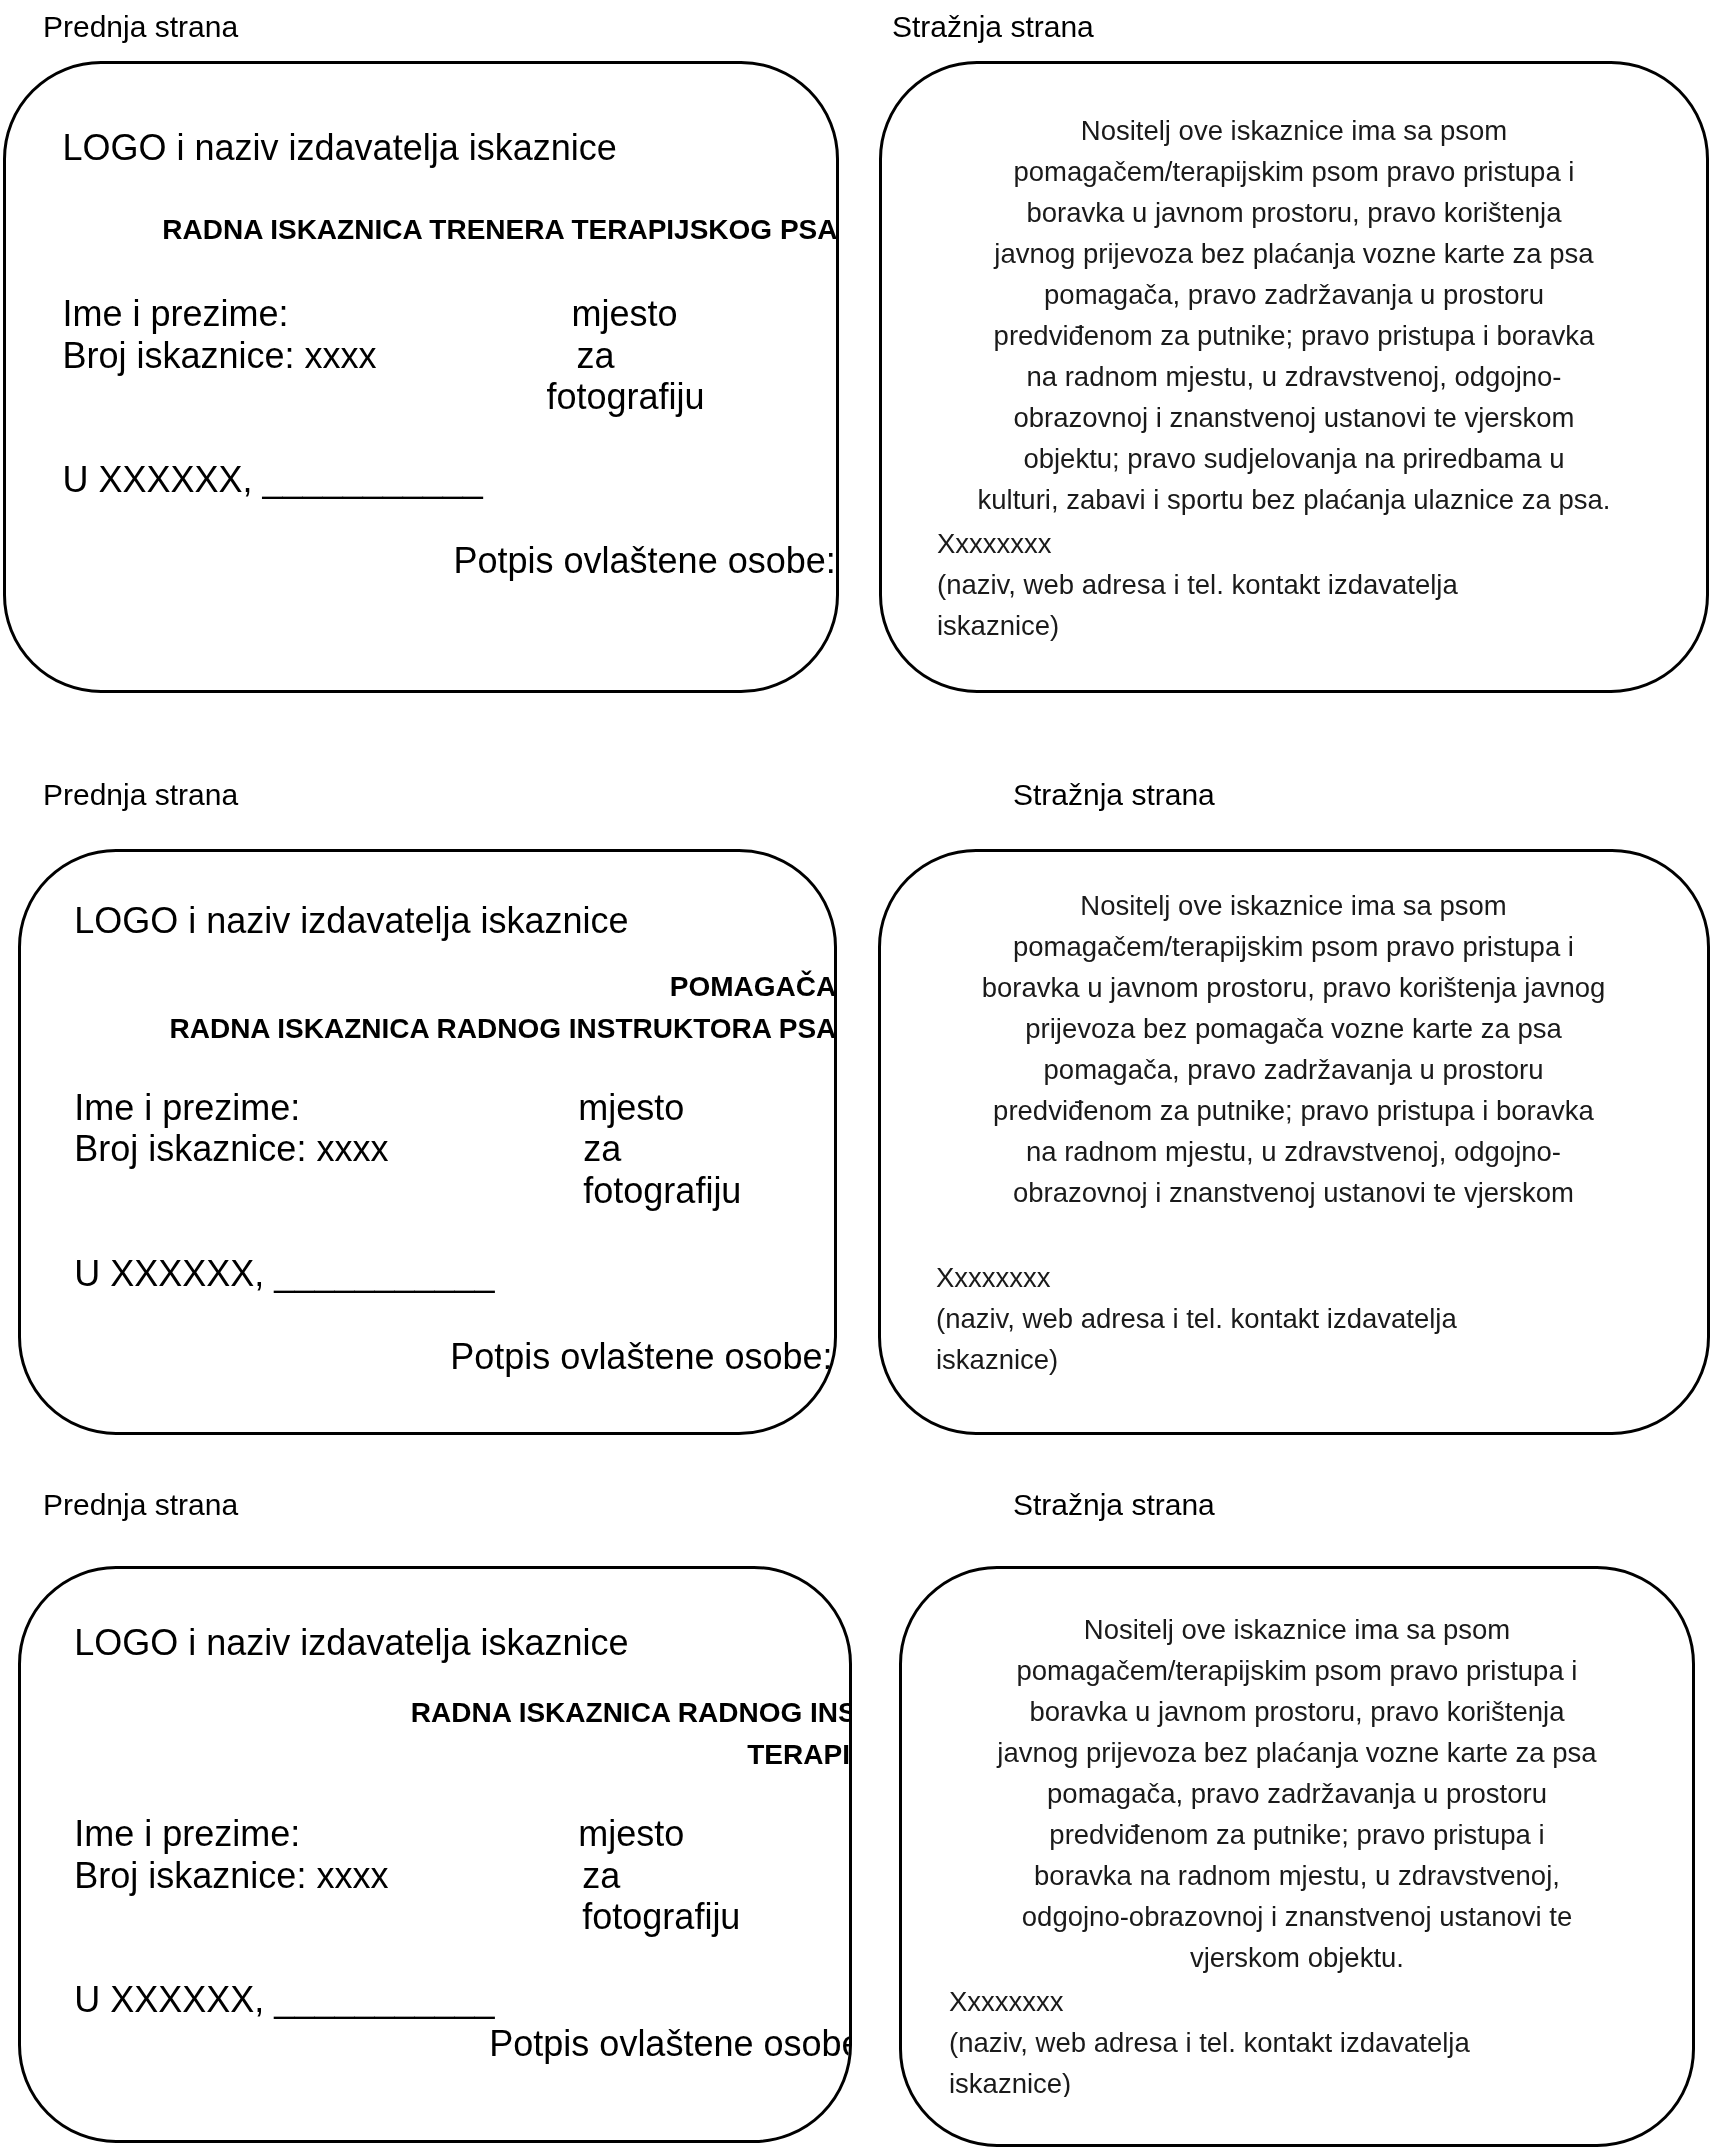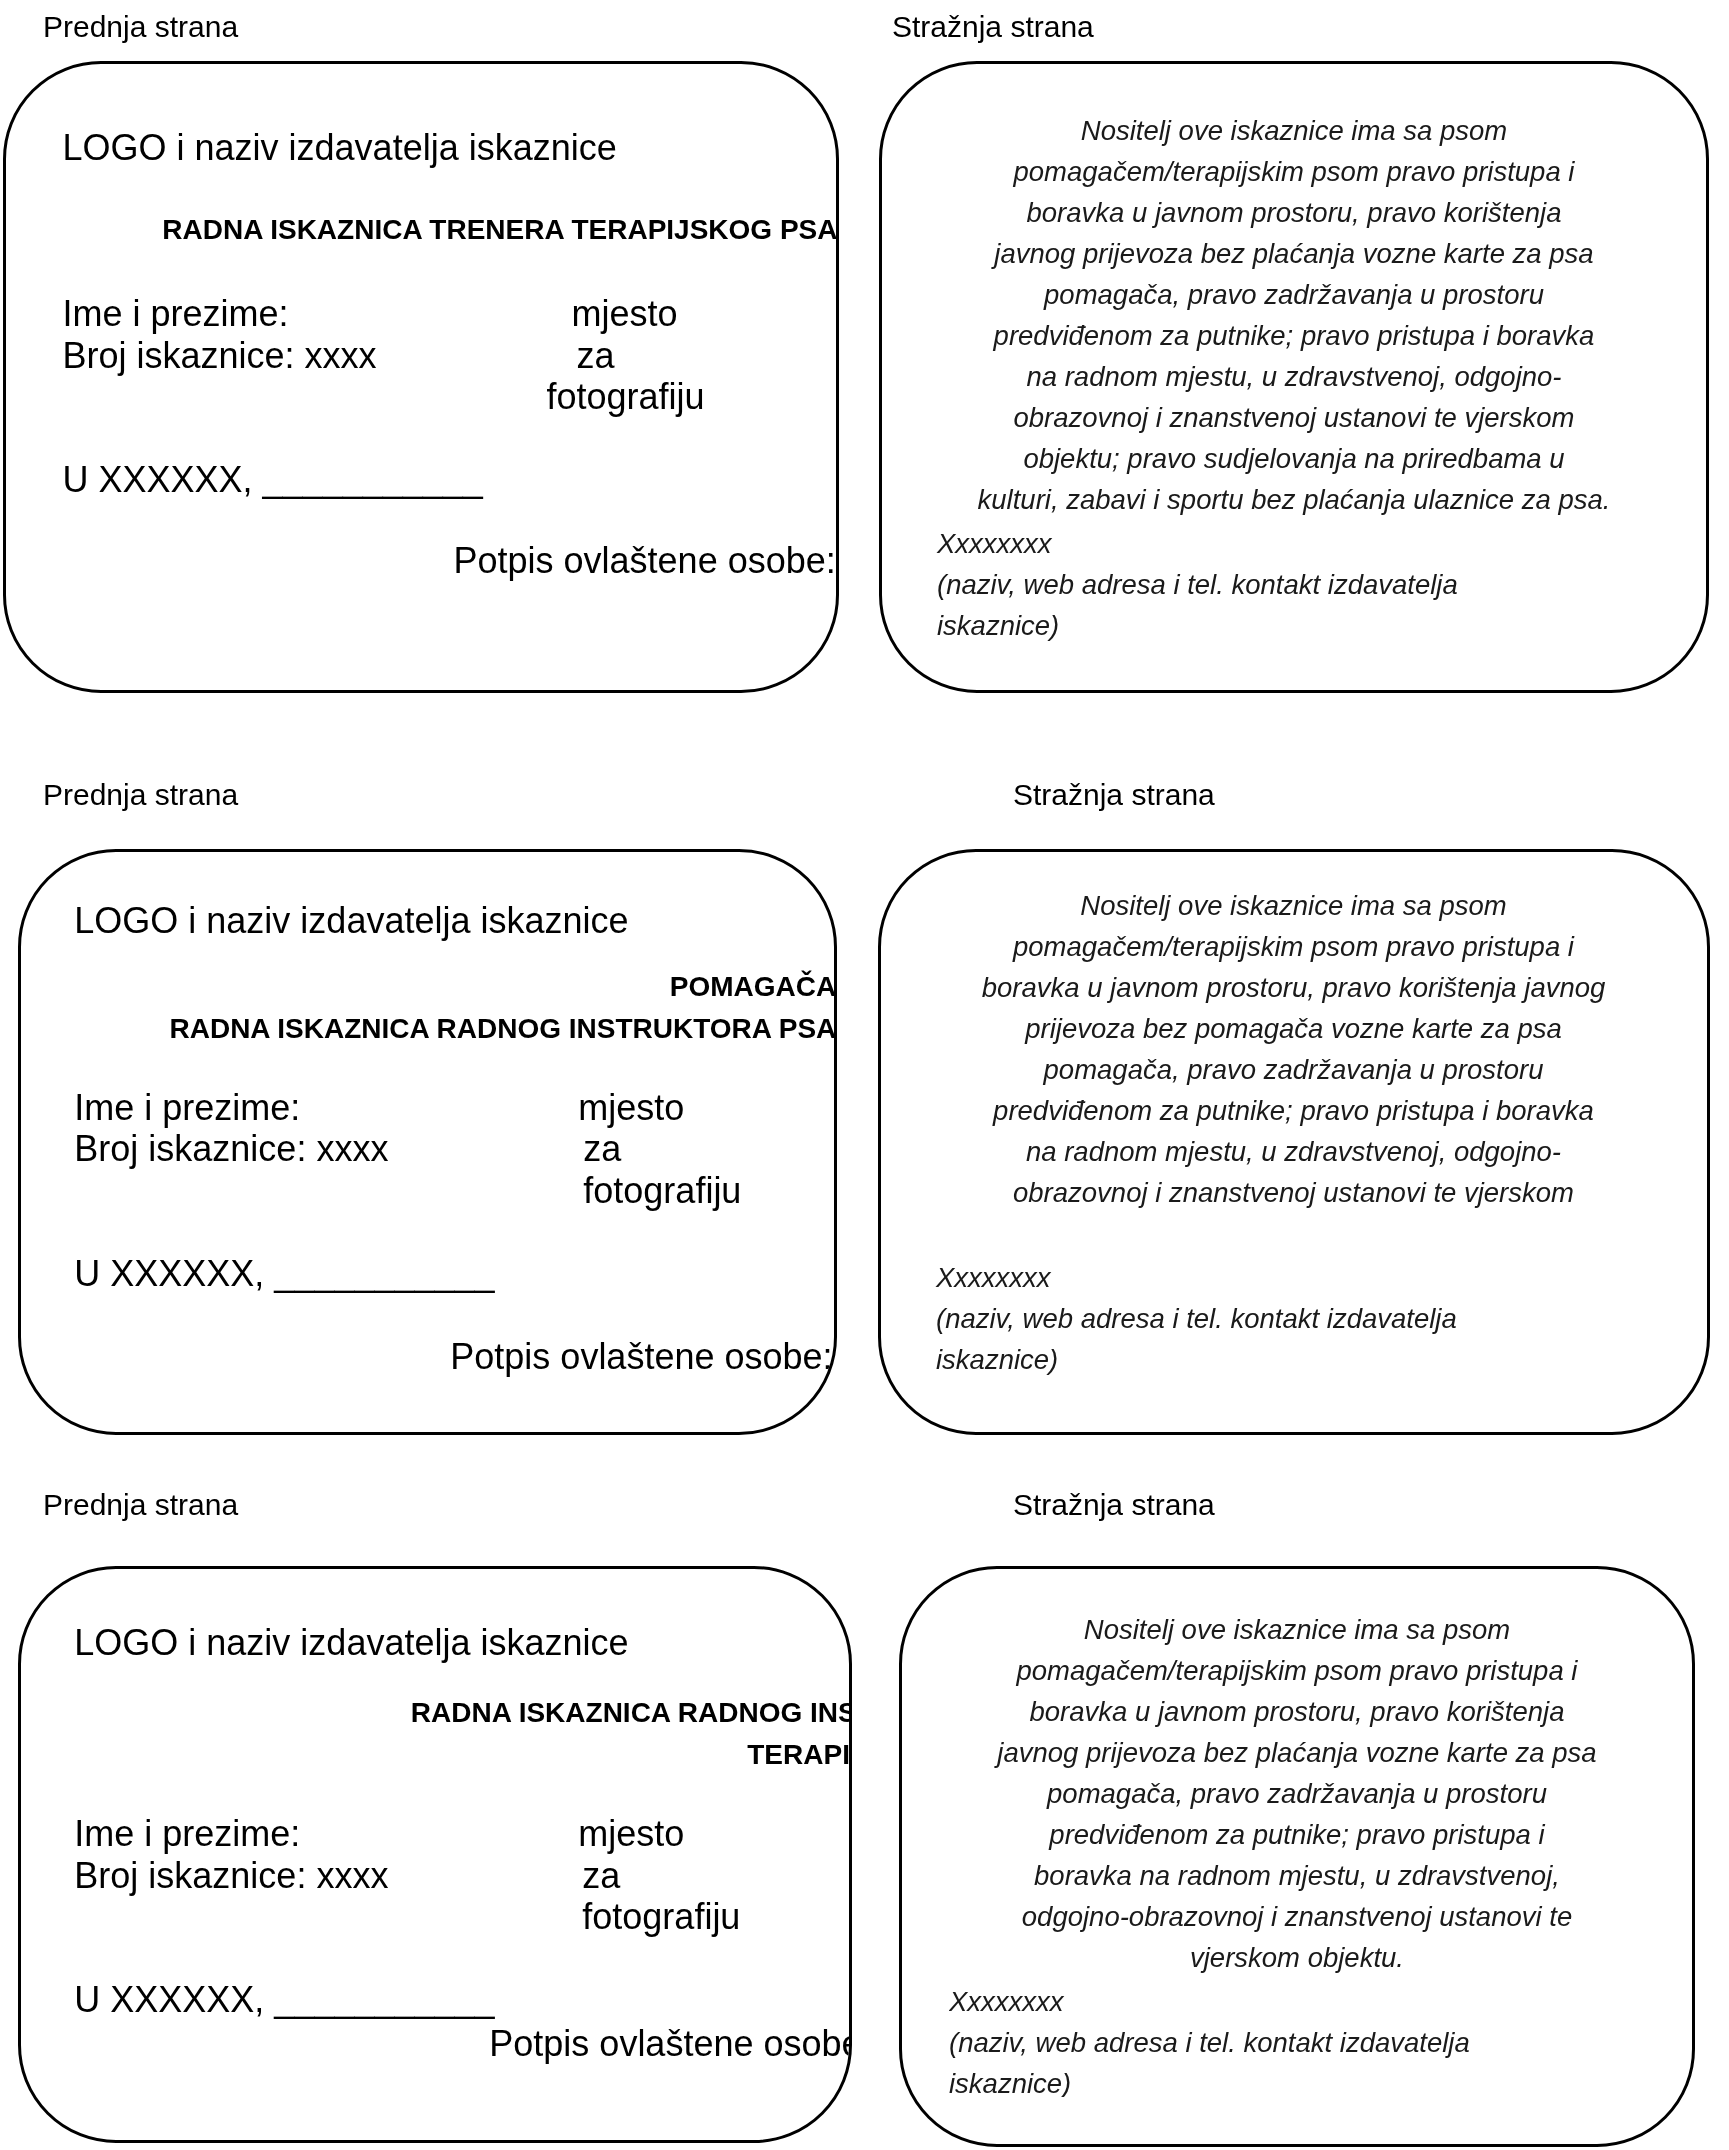--- a/index.html
+++ b/index.html
@@ -4,21 +4,21 @@
 <style>
   html, body { margin:0; padding:0; background:#ffffff; }
   body { width:1730px; height:2151px; position:relative; overflow:hidden;
          font-family:"Liberation Sans", sans-serif; color:#000; }
   .lbl { position:absolute; font-size:30px; line-height:33px; white-space:nowrap; }
   .card { position:absolute; border:3.3px solid #000; border-radius:98px; box-sizing:border-box; background:#fff; overflow:hidden; }
   .t { position:absolute; font-size:36px; line-height:33px; white-space:nowrap; }
   .title { position:absolute; font-size:28px; line-height:42px; font-weight:bold; text-align:right; }
   .back-body { position:absolute; font-size:27.5px; line-height:41px; text-align:center; color:#1a1a1a; }
   .back-foot { position:absolute; font-size:27.5px; line-height:41px; text-align:left; color:#1a1a1a; }
-  .back-body div, .back-foot div { white-space:nowrap;font-style:italic; }
+  .back-body div, .back-foot div { white-space:nowrap; }
 </style>
 </head>
 <body>
 
 <div class="lbl" style="left:43px; top:10px;">Prednja strana</div>
 <div class="lbl" style="left:892px; top:10px;">Stražnja strana</div>
 
 <div class="card" style="left:2.5px; top:61px; width:836px; height:632px;">
   <div class="t" style="left:57px; top:67px;">LOGO i naziv izdavatelja iskaznice</div>
   <div class="title" style="left:0; width:832px; top:145px;">

